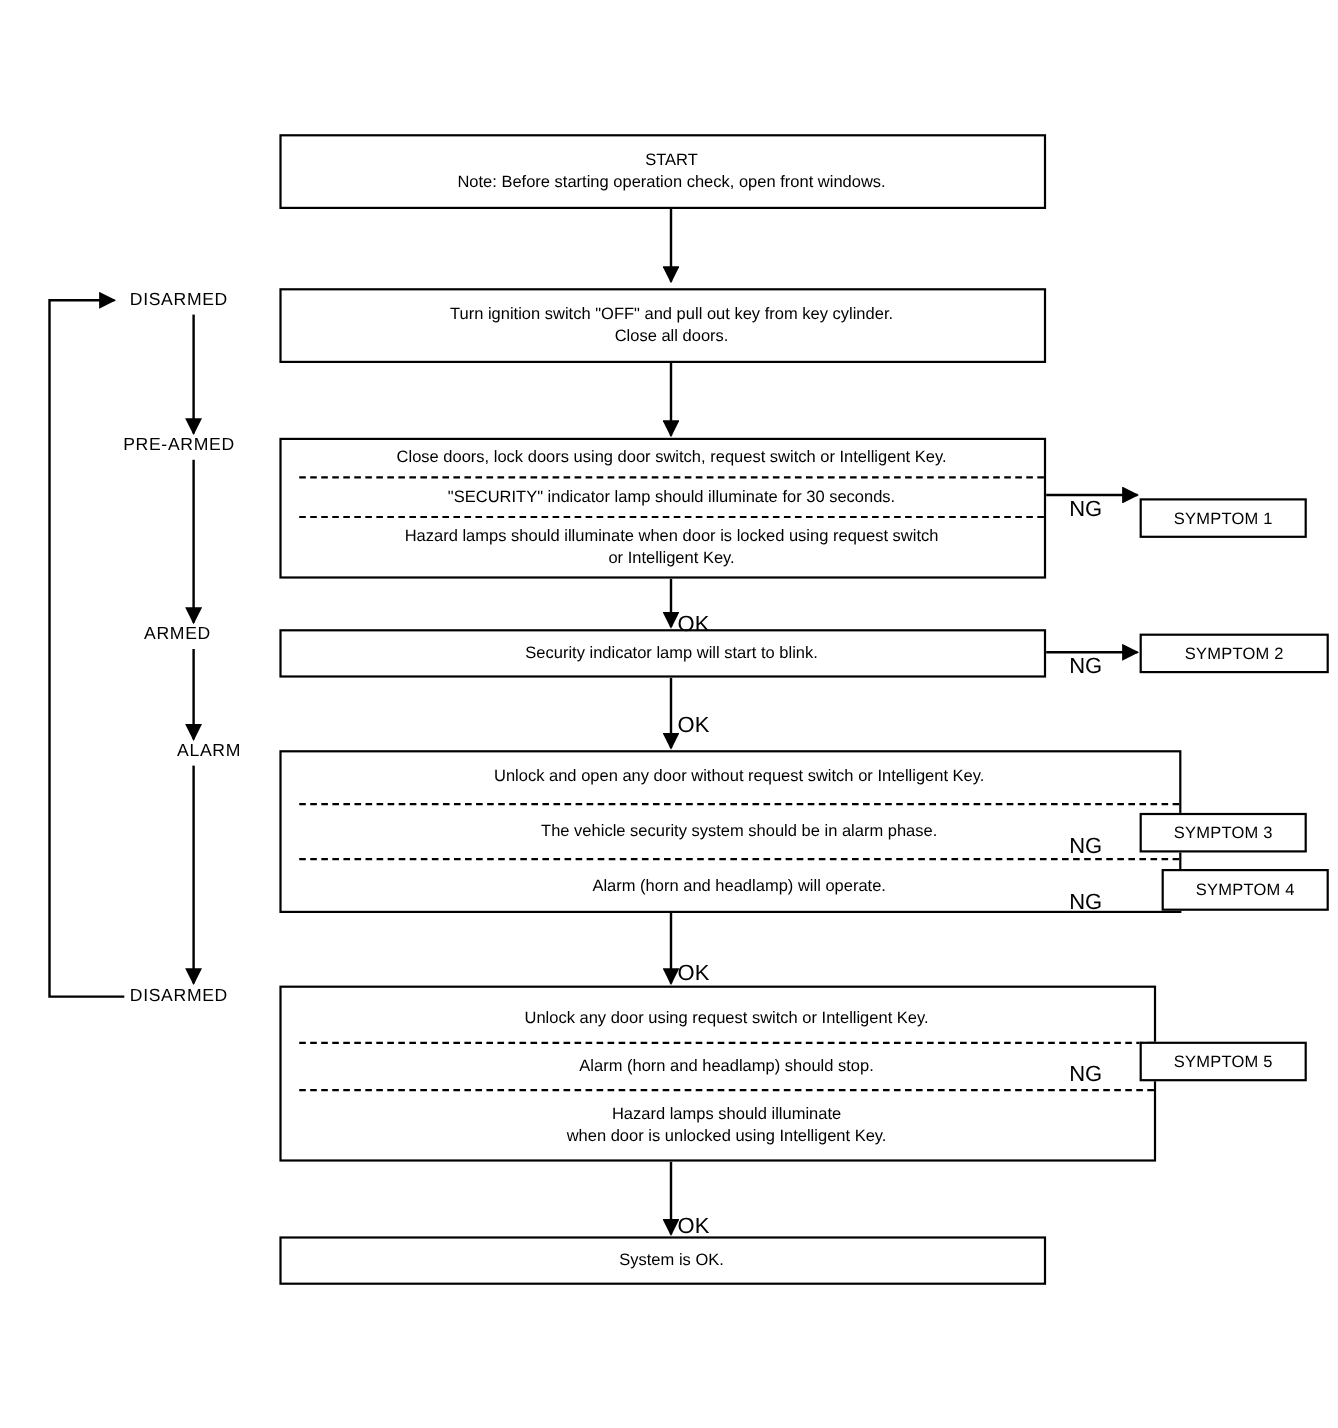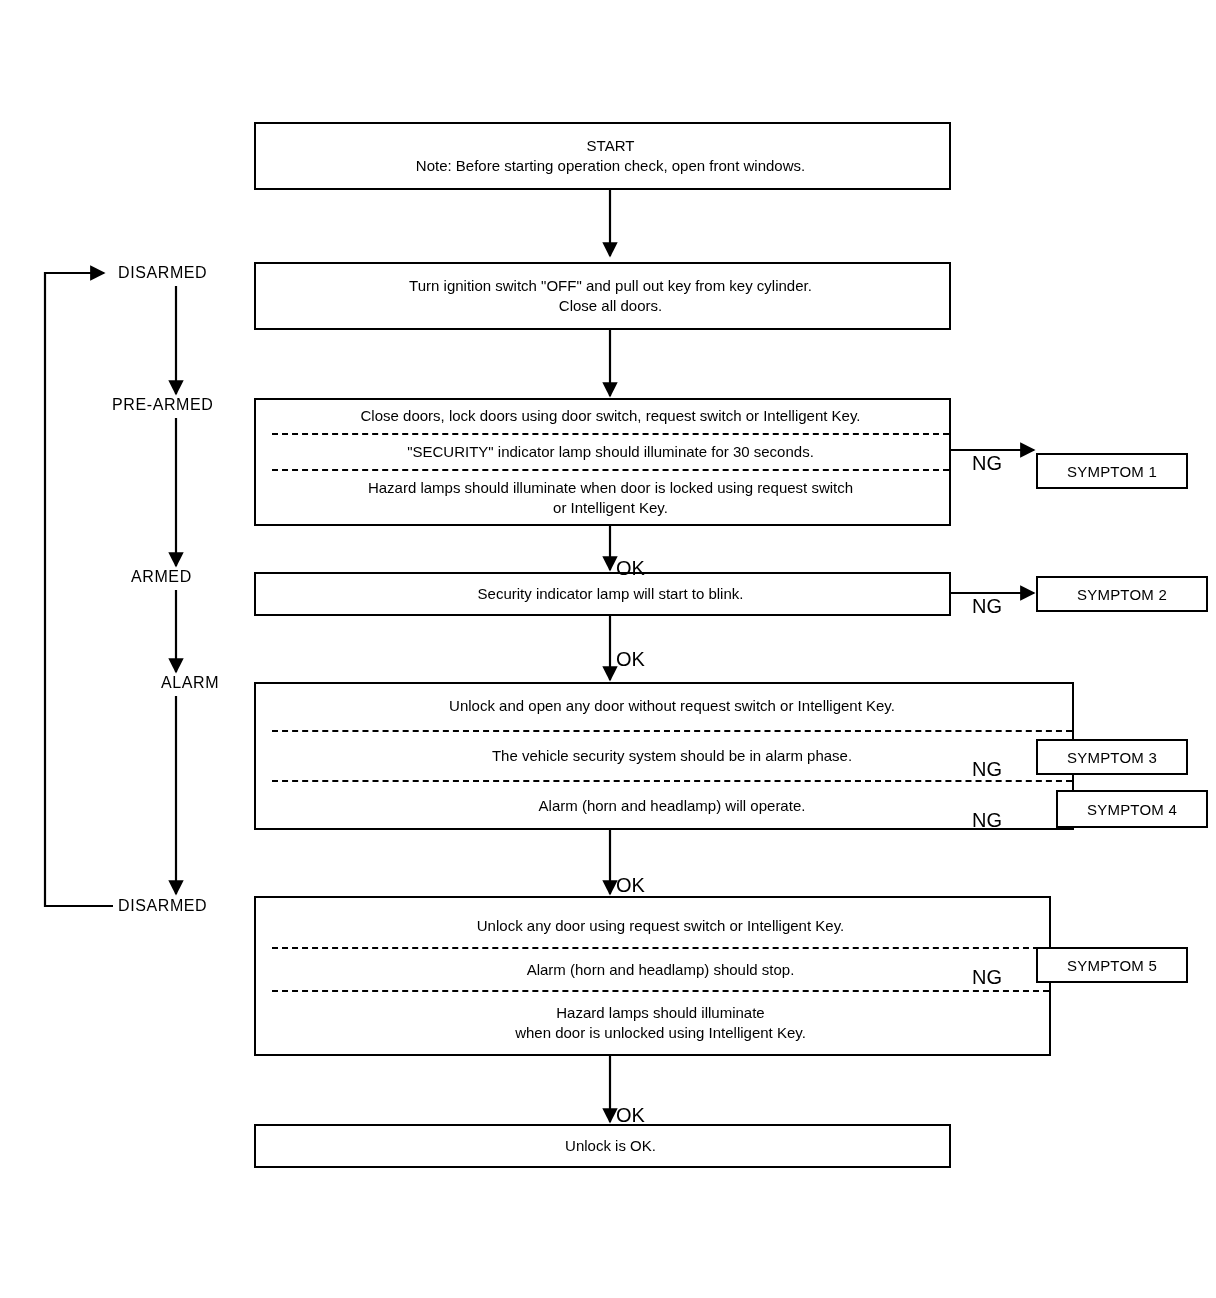--- a/index.html
+++ b/index.html
@@ -142,21 +142,21 @@
   </div>
 
   <div class="node" style="left:254px; top:896px; width:797px; height:160px;justify-content:flex-end;">
     <div class="seg" style="padding:11px 10px;">Unlock any door using request switch or Intelligent Key.</div>
     <div class="seg divider" style="padding:11px 10px;">Alarm (horn and headlamp) should stop.</div>
     <div class="seg divider" style="padding:11px 10px;">Hazard lamps should illuminate
 when door is unlocked using Intelligent Key.</div>
   </div>
 
   <div class="node" style="left:254px; top:1124px; width:697px; height:44px;">
-    <div class="seg">Unlock is OK.</div>
+    <div class="seg">System is OK.</div>
   </div>
 
   <div class="sym-box" style="left:1036px; top:433px; width:152px; height:36px;margin-top:20px;">SYMPTOM 1</div>
   <div class="sym-box" style="left:1036px; top:576px; width:172px; height:36px;">SYMPTOM 2</div>
   <div class="sym-box" style="left:1036px; top:739px; width:152px; height:36px;">SYMPTOM 3</div>
   <div class="sym-box" style="left:1036px; top:790px; width:152px; height:38px;margin-left:20px;">SYMPTOM 4</div>
   <div class="sym-box" style="left:1036px; top:947px; width:152px; height:36px;">SYMPTOM 5</div>
 
   <div class="edge-label" style="left:616px; top:529px;">OK</div>
   <div class="edge-label" style="left:616px; top:620px;">OK</div>

